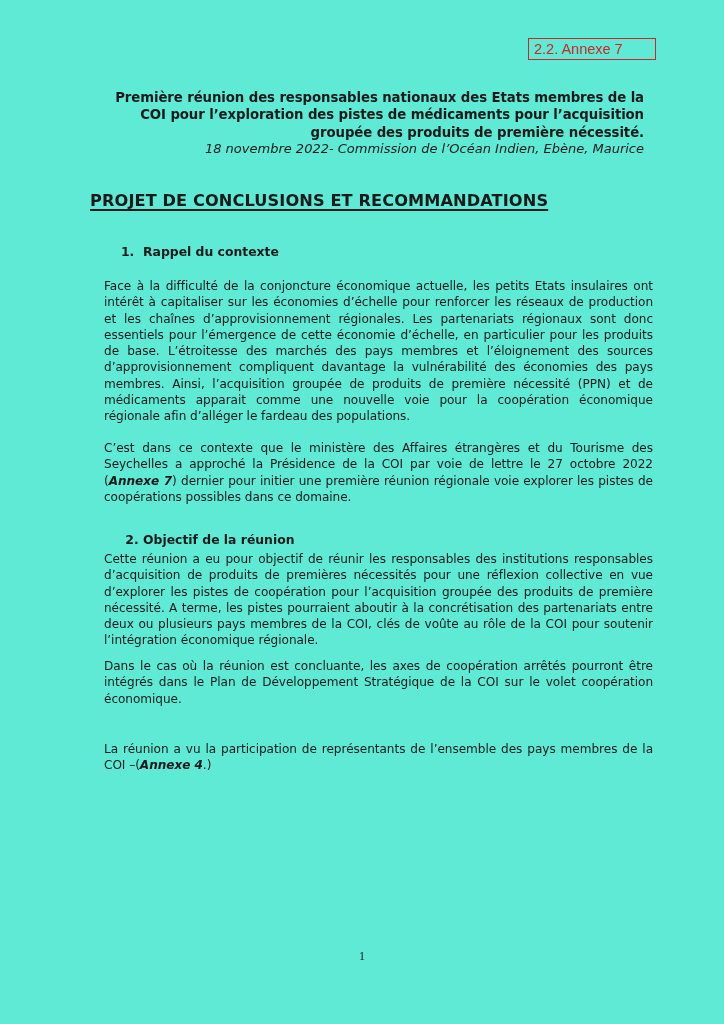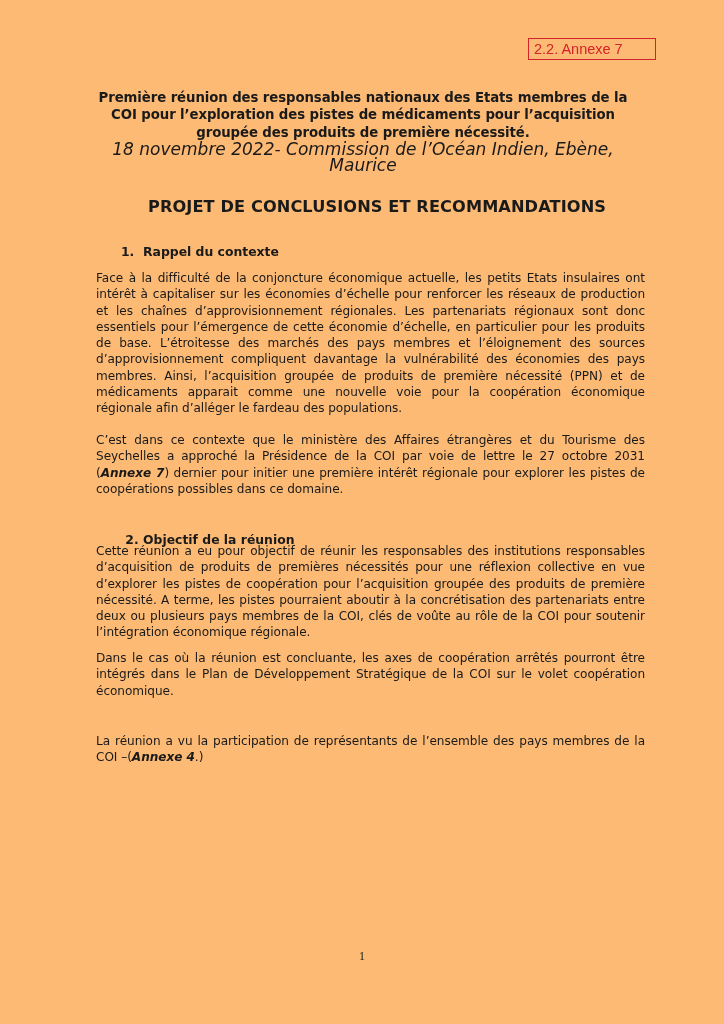--- a/index.html
+++ b/index.html
@@ -1,37 +1,37 @@
 <!DOCTYPE html>
 <html><head>
 <meta charset="utf-8">
 <style>
   html, body { margin: 0; padding: 0; background: #ffffff; }
   body { width: 724px; height: 1024px; position: relative; overflow: hidden;
          font-family: "DejaVu Sans", sans-serif; color: #1a1a1a; }
-  .page { position: absolute; left: 0; top: 0; width: 724px; height: 1024px; background: #fdba74; }
+  .page { position: absolute; left: 0; top: 0; width: 724px; height: 1024px; background: #5eead4; }
 
   .annex-tag { position: absolute; left: 528px; top: 38px; width: 128px; height: 22px;
                border: 1.5px solid #d2232a; box-sizing: border-box;
                font-family: "Liberation Sans", sans-serif; font-size: 14.5px; color: #d2232a;
                line-height: 20px; padding-left: 5px; }
 
-  .header-block { position: absolute; left: 82px; width: 562px; top: 89px; text-align: center; }
+  .header-block { position: absolute; left: 82px; width: 562px; top: 89px; text-align: right; }
   .header-title { font-weight: bold; font-size: 13.3px; line-height: 17.3px; margin: 0; letter-spacing: -0.1px; }
-  .header-sub { font-style: italic; font-size: 17px; line-height: 16px; margin: 0; }
+  .header-sub { font-style: italic; font-size: 13px; line-height: 16px; margin: 0; }
 
-  .main-heading { position: absolute; left: 82px; width: 562px; top: 182px; text-align: center;
-                  font-weight: bold; font-size: 16.2px; line-height: 22px; 
-                  text-decoration-thickness: 1.5px; text-underline-offset: 3px; margin: 14px; letter-spacing: 0.1px; }
+  .main-heading { position: absolute; left: 82px; width: 562px; top: 182px; text-align: left;
+                  font-weight: bold; font-size: 16.2px; line-height: 22px; text-decoration: underline;
+                  text-decoration-thickness: 1.5px; text-underline-offset: 3px; margin: 8px; letter-spacing: 0.1px; }
 
   .section-heading { position: absolute; left: 108px; font-weight: bold; font-size: 12.4px; line-height: 16px; margin: 13px; }
   .section-heading .num { display: inline-block; width: 22px; }
 
   .para { position: absolute; left: 88px; width: 549px; font-size: 12.1px; line-height: 16.3px;
-          text-align: justify; margin: 8px; letter-spacing: -0.05px; }
+          text-align: justify; margin: 16px; letter-spacing: -0.05px; }
   .para b i, .para i b { font-weight: bold; font-style: italic; }
 
   .page-number { position: absolute; left: 0; width: 724px; top: 949px; text-align: center;
                  font-family: "Liberation Serif", serif; font-size: 12px; }
 </style>
 </head>
 <body>
 
 <div class="page">
 
@@ -47,21 +47,21 @@
   </div>
 
   <h1 class="main-heading">PROJET DE CONCLUSIONS ET RECOMMANDATIONS</h1>
 
   <h2 class="section-heading" style="top:231px;">
     <span class="num">1.</span><span>Rappel du contexte</span>
   </h2>
 
   <p class="para" style="top:262px;">Face à la difficulté de la conjoncture économique actuelle, les petits Etats insulaires ont intérêt à capitaliser sur les économies d’échelle pour renforcer les réseaux de production et les chaînes d’approvisionnement régionales. Les partenariats régionaux sont donc essentiels pour l’émergence de cette économie d’échelle, en particulier pour les produits de base. L’étroitesse des marchés des pays membres et l’éloignement des sources d’approvisionnement compliquent davantage la vulnérabilité des économies des pays membres. Ainsi, l’acquisition groupée de produits de première nécessité (PPN) et de médicaments apparait comme une nouvelle voie pour la coopération économique régionale afin d’alléger le fardeau des populations.</p>
 
-  <p class="para" style="top:424px;"><span>C’est dans ce contexte que le ministère des Affaires étrangères et du Tourisme des Seychelles a approché la Présidence de la COI par voie de lettre le 27 octobre 2031 (</span><b><i>Annexe 7</i></b><span>) dernier pour initier une première intérêt régionale pour explorer les pistes de coopérations possibles dans ce domaine.</span></p>
+  <p class="para" style="top:424px;"><span>C’est dans ce contexte que le ministère des Affaires étrangères et du Tourisme des Seychelles a approché la Présidence de la COI par voie de lettre le 27 octobre 2022 (</span><b><i>Annexe 7</i></b><span>) dernier pour initier une première réunion régionale voie explorer les pistes de coopérations possibles dans ce domaine.</span></p>
 
   <h2 class="section-heading" style="top:519px;text-align:center;">
     <span class="num">2.</span><span>Objectif de la réunion</span>
   </h2>
 
   <p class="para" style="top:535px;">Cette réunion a eu pour objectif de réunir les responsables des institutions responsables d’acquisition de produits de premières nécessités pour une réflexion collective en vue d’explorer les pistes de coopération pour l’acquisition groupée des produits de première nécessité. A terme, les pistes pourraient aboutir à la concrétisation des partenariats entre deux ou plusieurs pays membres de la COI, clés de voûte au rôle de la COI pour soutenir l’intégration économique régionale.</p>
 
   <p class="para" style="top:642px;">Dans le cas où la réunion est concluante, les axes de coopération arrêtés pourront être intégrés dans le Plan de Développement Stratégique de la COI sur le volet coopération économique.</p>
 
   <p class="para" style="top:725px;"><span>La réunion a vu la participation de représentants de l’ensemble des pays membres de la COI –(</span><b><i>Annexe 4</i></b><span>.)</span></p>

